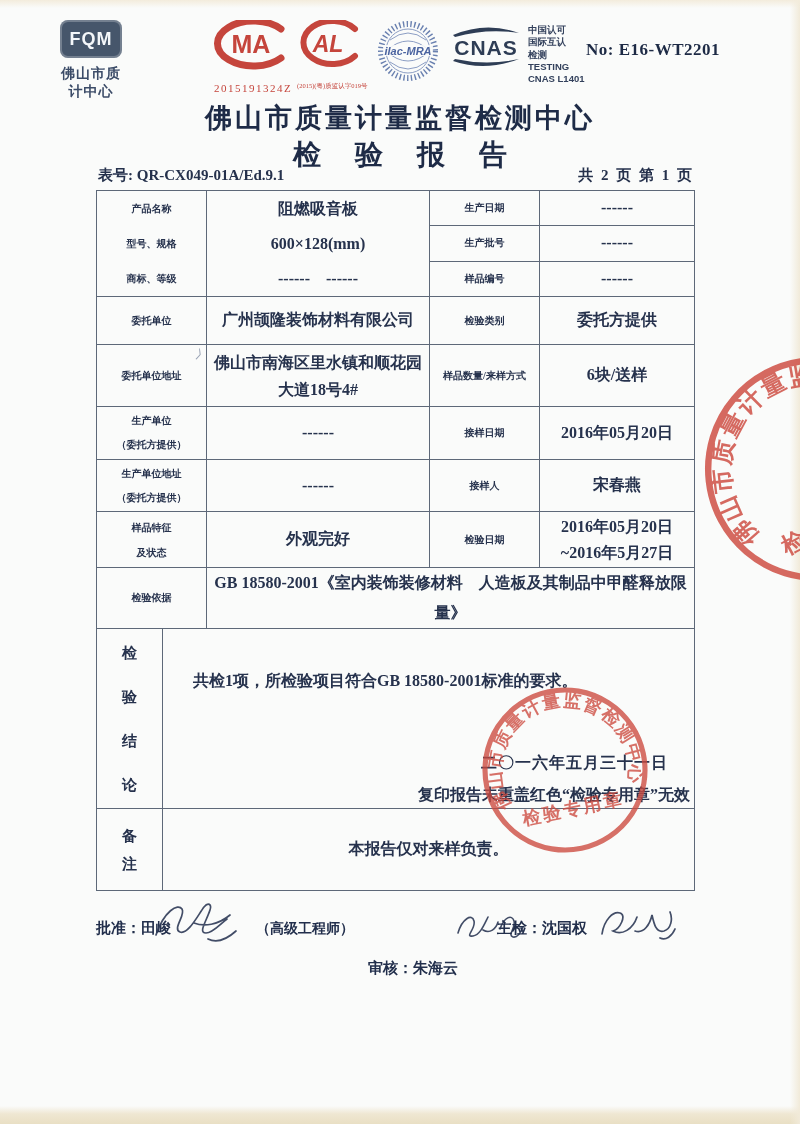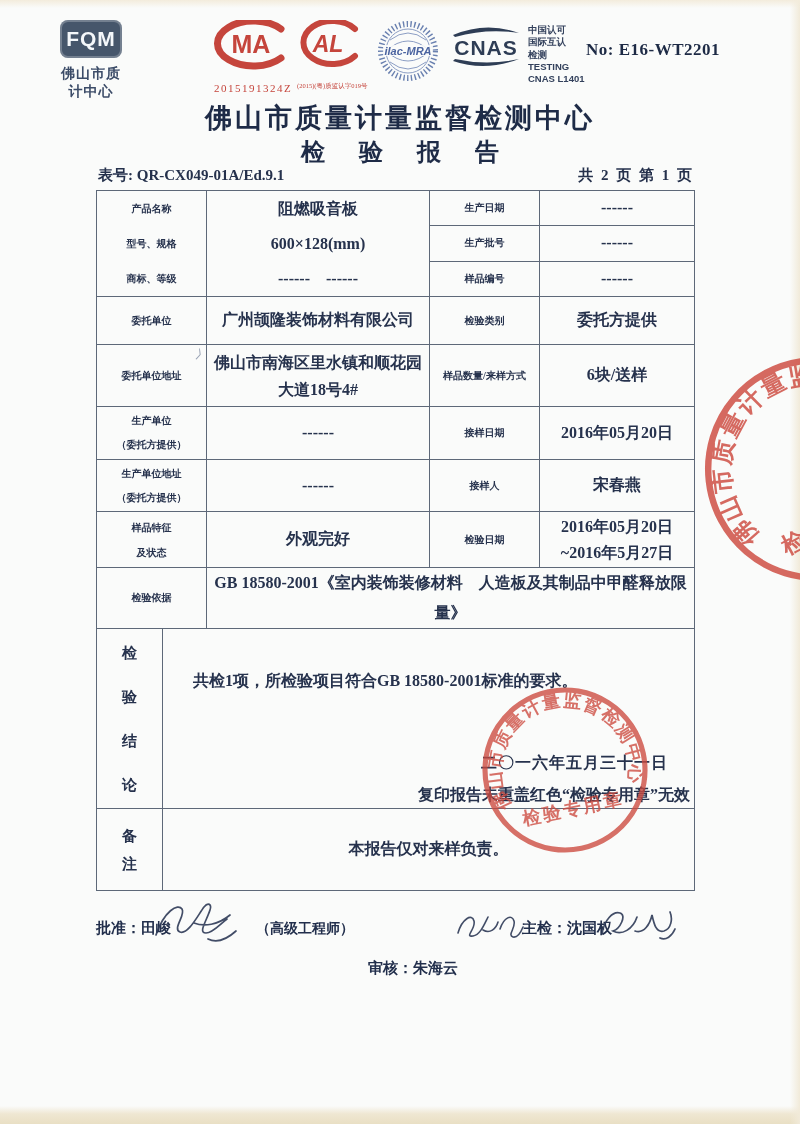--- a/index.html
+++ b/index.html
@@ -12,36 +12,36 @@
       #fafbfa;
     overflow:hidden;
     font-family:"Liberation Serif","DejaVu Serif",serif;
     color:#27334e;
   }
   
   .hdr{position:absolute;top:0;left:0;width:100%;height:100px;}
   .fqm{position:absolute;left:55px;top:20px;width:72px;text-align:center;}
   .fqm-box{width:62px;height:38px;margin:0 auto;background:#46566b;border-radius:8px;
     display:flex;align-items:center;justify-content:center;
-    color:#f4f7fa;font-family:"Liberation Sans",sans-serif;font-weight:700;font-size:21px;letter-spacing:1px;
+    color:#f4f7fa;font-family:"Liberation Sans",sans-serif;font-weight:700;font-size:18px;letter-spacing:1px;
     box-shadow:inset 0 0 0 2px rgba(255,255,255,.25);}
   .fqm-cap{margin-top:7px;font-size:14px;letter-spacing:1px;color:#3c4c68;font-weight:600;}
   .logo{position:absolute;top:20px;}
   .cma{left:203px;margin-left:8px;} .cal{left:297px;} .ilac{left:377px;font-style:italic;} .cnas{left:447px;}
   .cert{font-family:"Liberation Serif",serif;color:#c5453c;text-align:center;}
   .cma .cert{font-size:11px;letter-spacing:1.5px;margin-top:2px;}
   .cal .cert{font-size:6.5px;letter-spacing:0;margin-top:6px;}
   .cnas-lines{position:absolute;left:528px;top:24px;font-size:9.5px;line-height:12.3px;
     font-weight:600;color:#33415c;white-space:pre-line;font-family:"Liberation Sans",sans-serif;}
   .report-no{position:absolute;left:586px;top:40px;font-size:17px;font-weight:700;color:#1d2a45;letter-spacing:.5px;}
   
   .title-org{position:absolute;top:100px;left:0;width:100%;text-align:center;
     font-size:27px;font-weight:700;letter-spacing:3px;color:#1e2b47;}
   .title-doc{position:absolute;top:136px;left:0;width:100%;text-align:center;
-    font-size:24px;font-weight:700;letter-spacing:34px;padding-left:34px;box-sizing:border-box;color:#1e2b47;}
+    font-size:28px;font-weight:700;letter-spacing:34px;padding-left:34px;box-sizing:border-box;color:#1e2b47;}
   .meta{position:absolute;top:166px;left:98px;width:596px;display:flex;justify-content:space-between;
     font-size:15px;font-weight:700;color:#25314c;}
   .meta-pages{letter-spacing:2px;}
   
   table.rpt{position:absolute;left:96px;top:190px;border-collapse:collapse;table-layout:fixed;width:598px;
     font-size:16px;font-weight:600;color:#26324d;}
   table.rpt td{border:1px solid #5d6878;text-align:center;vertical-align:middle;padding:0 4px;overflow:hidden;}
   td.ml{white-space:pre-line;}
   td.vleft{text-align:left;padding:0 10px;}
   td.lab{font-size:10px;padding:0 1px;}
@@ -57,21 +57,21 @@
   
   .stamp{position:absolute;color:#cd4a3f;opacity:.82;z-index:5;pointer-events:none;}
   .stamp-right{left:700px;top:352px;width:234px;height:234px;transform:rotate(-28deg);}
   .stamp-conc{left:479px;top:684px;width:172px;height:172px;transform:rotate(-12deg);opacity:.78;}
   
   .footer{position:absolute;left:96px;top:905px;width:620px;height:52px;font-size:15px;font-weight:700;color:#222f4c;}
   .footer span{position:absolute;top:14px;}
   .f-approve{left:0;}
   .f-engineer{left:152px;top:15px !important;font-size:14px;margin-left:8px;}
   .f-review{left:272px;margin-top:40px;}
-  .f-chief{left:426px;text-align:right;}
+  .f-chief{left:401px;text-align:right;}
   .sig{position:absolute;color:#2e3a57;}
   .sig1{left:52px;top:-8px;}
   .sig2{left:356px;top:0px;}
   .sig3{left:500px;top:-4px;}
   .pen-mark{position:absolute;left:197px;top:346px;color:#98a2b4;font-size:13px;transform:rotate(18deg);font-family:"DejaVu Sans",sans-serif;z-index:2;}
 </style>
 </head>
 <body>
 
 <div class="page">

